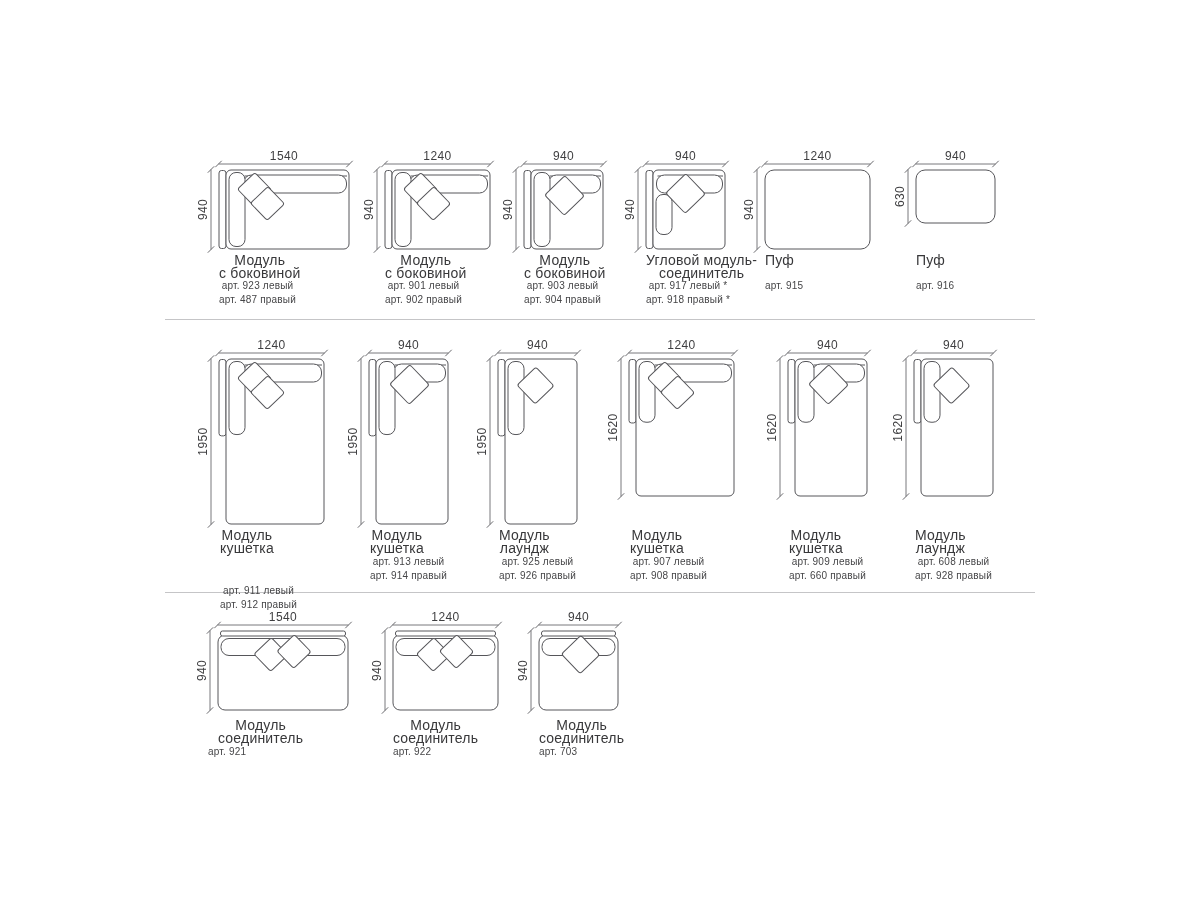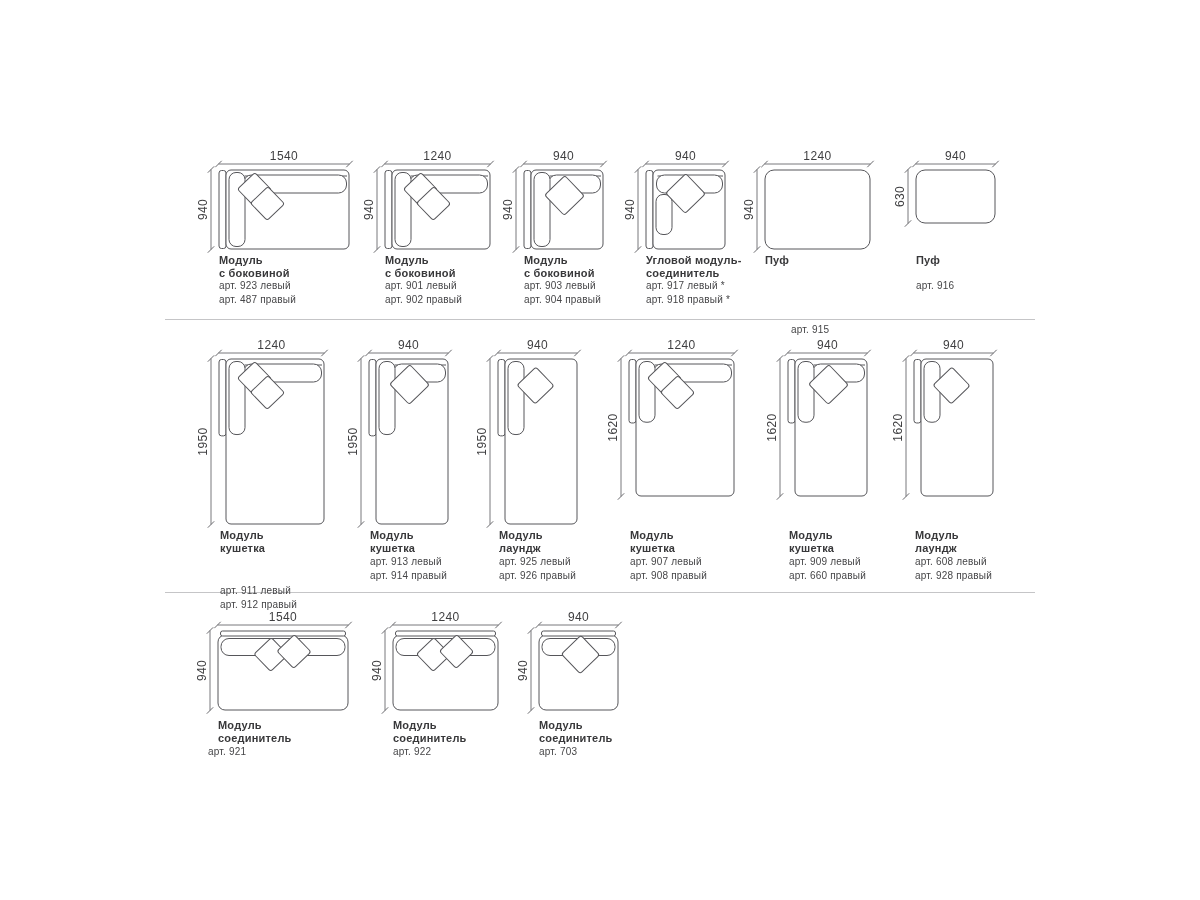--- a/index.html
+++ b/index.html
@@ -3,32 +3,33 @@
 <meta charset="utf-8">
 <style>
   html,body{margin:0;padding:0;background:#ffffff;}
   #canvas{
     position:relative;
     width:1200px;
     height:793px;
     background:#ffffff;
     overflow:hidden;
     font-family:"Liberation Sans", sans-serif;
+    text-align:center;
   }
   .divider{
     position:absolute;
     height:1px;
     background:#c5c5c7;
   }
   .module-card{position:absolute;}
   .module-title{
     position:absolute;
-    font-size:11px;
+    font-size:14px;
     line-height:13px;
-    font-weight:bold;
+    font-weight:normal;
     color:#38383a;
     letter-spacing:0.2px;
     white-space:nowrap;
   }
   .module-arts{
     position:absolute;
     font-size:10px;
     line-height:13.5px;
     font-weight:normal;
     color:#454547;
@@ -173,21 +174,21 @@
           <line x1="13.8" y1="25.7" x2="20.2" y2="19.3" stroke="#6a6a6e" stroke-width="1"></line>
           <line x1="13.8" y1="105.7" x2="20.2" y2="99.3" stroke="#6a6a6e" stroke-width="1"></line>
           <text class="dim" x="9" y="66.5" text-anchor="middle" transform="rotate(-90 9 62.5)">940</text>
           <g transform="translate(24.5,22.5)">
             <rect x="0.5" y="0.5" width="105" height="79" rx="9" fill="#fff" stroke="#56565a" stroke-width="1"></rect>
           </g>
         </svg>
         <div class="module-title" style="left: 765px; top: 254px;">
           <div>Пуф</div>
         </div>
-        <div class="module-arts" style="left: 791px; top: 279px; margin-top: 44px;">
+        <div class="module-arts" style="left: 765px; top: 279px;">
           <div>арт. 915</div>
         </div>
       </div>
       <div class="module-card">
         <svg width="107" height="79" viewBox="0 0 107 79" style="position:absolute;left:891px;top:147px;overflow:visible;">
           <line x1="24.5" y1="17" x2="104.5" y2="17" stroke="#6a6a6e" stroke-width="0.9"></line>
           <line x1="21.3" y1="20.2" x2="27.7" y2="13.8" stroke="#6a6a6e" stroke-width="1"></line>
           <line x1="101.3" y1="20.2" x2="107.7" y2="13.8" stroke="#6a6a6e" stroke-width="1"></line>
           <text class="dim" x="64.5" y="13" text-anchor="middle">940</text>
           <line x1="17" y1="22.5" x2="17" y2="76.5" stroke="#6a6a6e" stroke-width="0.9"></line>

